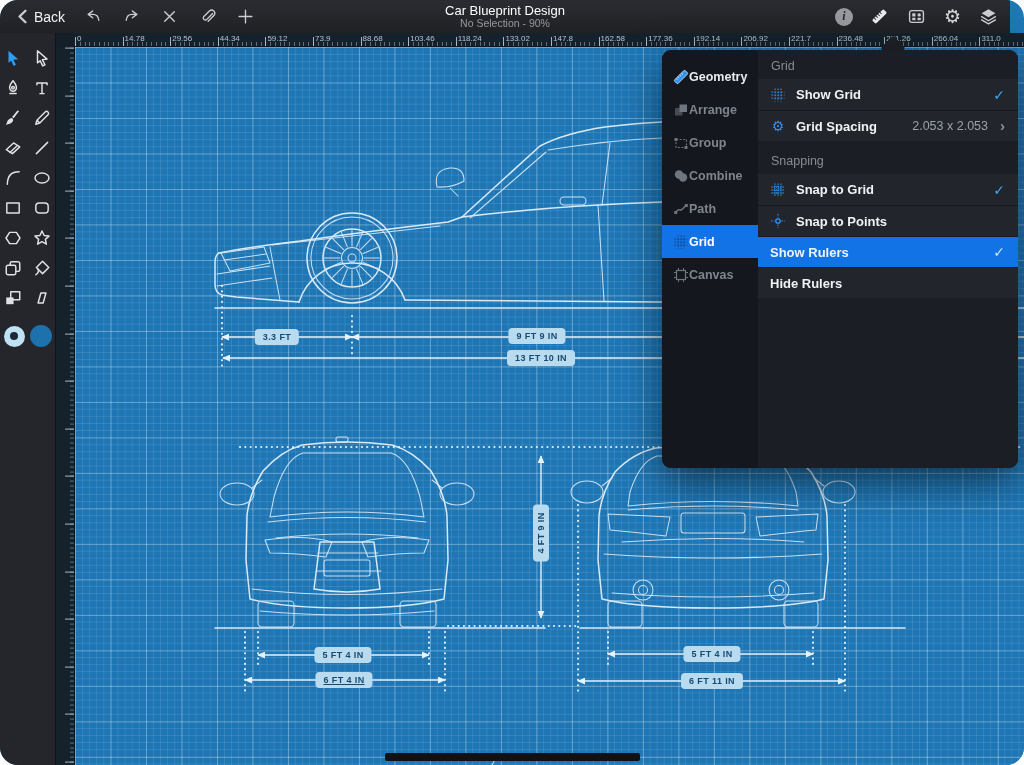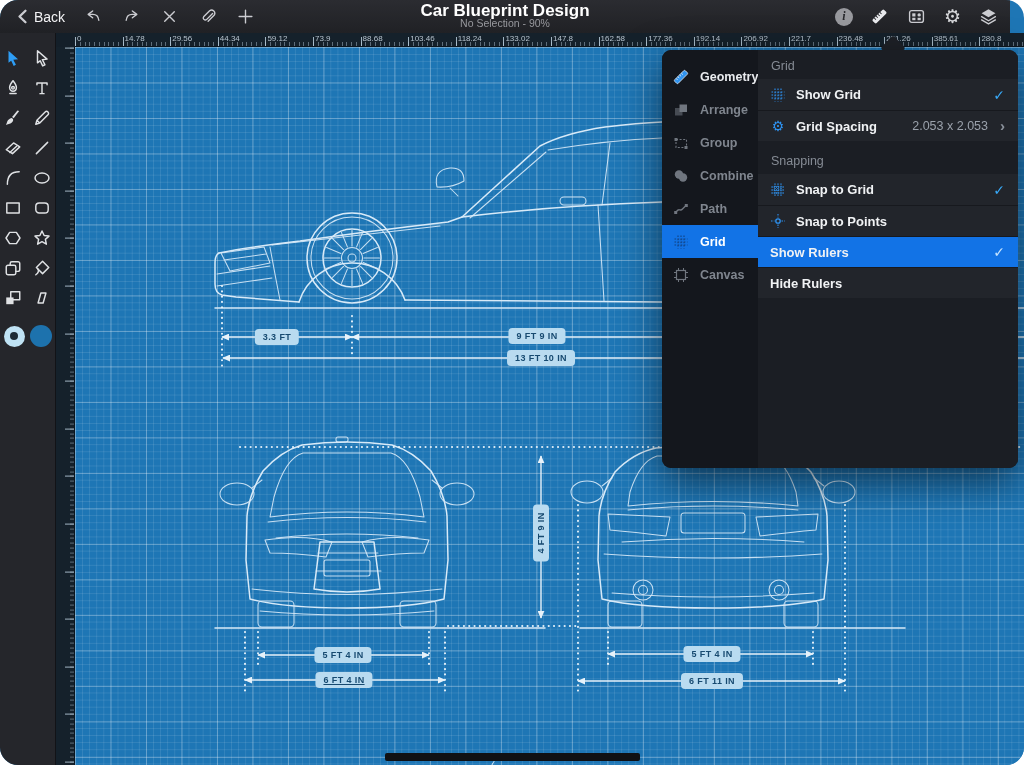--- a/index.html
+++ b/index.html
@@ -61,35 +61,35 @@
 
   
   .topbar{position:absolute;left:0;top:0;right:14px;height:33px;z-index:40;
     background:linear-gradient(#2b2c31,#202125);display:flex;align-items:center;padding:0 12px;}
   .tb-left{display:flex;align-items:center;gap:18px;}
   .tb-btn.back{display:flex;align-items:center;gap:2px;color:#f2f2f4;font-size:14px;cursor:pointer;}
   .tb-ic{width:20px;height:20px;display:flex;align-items:center;justify-content:center;color:#cbccd1;cursor:pointer;}
   .tb-ic svg{width:17px;height:17px;}
   .tb-center{position:absolute;left:0;right:0;top:0;height:33px;display:flex;flex-direction:column;
     align-items:center;justify-content:center;pointer-events:none;}
-  .tb-center .t{color:#ffffff;font-size:17px;font-weight:bold;line-height:13px;}
+  .tb-center .t{color:#ffffff;font-size:13px;font-weight:normal;line-height:13px;}
   .tb-center .s{color:#97989d;font-size:10.5px;line-height:12px;}
   .tb-right{margin-left:auto;display:flex;align-items:center;gap:17px;}
   .info-circle{width:18px;height:18px;border-radius:50%;background:#98999e;color:#27282c;
     font-family:"Liberation Serif",serif;font-style:italic;font-weight:bold;font-size:12px;
     display:flex;align-items:center;justify-content:center;cursor:pointer;}
   .gear-glyph{font-family:"DejaVu Sans",sans-serif;font-size:19px;color:#d7d8db;line-height:19px;cursor:pointer;}
 
   
   .pop-arrow{position:absolute;left:884px;top:39px;width:18px;height:18px;background:#1e2127;
     transform:rotate(45deg);border-radius:3px;z-index:49;}
   .popover{position:absolute;left:662px;top:50px;width:356px;height:418px;border-radius:9px;overflow:hidden;
     display:flex;z-index:50;box-shadow:0 14px 40px rgba(0,0,0,.55);background:#1b1e24;}
   .ptabs{width:96px;background:#14171d;display:flex;flex-direction:column;padding-top:10px;flex-shrink:0;}
-  .ptab{height:33px;display:flex;align-items:center;gap:11px;padding-left:11px;cursor:pointer;}
+  .ptab{height:33px;display:flex;align-items:center;gap:0;padding-left:11px;cursor:pointer;}
   .ptab .icon{width:16px;height:16px;color:#70767f;display:flex;}
   .ptab .icon svg{width:16px;height:16px;}
   .ptab .lab{font-size:12.5px;font-weight:bold;color:#7f858e;}
   .ptab.bright .lab{color:#e9ebee;}
   .ptab.sel{background:#1273e6;}
   .ptab.sel .lab{color:#ffffff;}
   .ptab.sel .icon{color:#12407e;}
   .ppanel{flex:1;background:#1b1e24;display:flex;flex-direction:column;}
   .phead{padding:13px 14px 6px 13px;font-size:12.5px;color:#868c95;}
   .phead.first{padding-top:9px;}
@@ -255,22 +255,22 @@
         <span class="lbl" style="left: 401.8px;">118.24</span>
         <span class="lbl" style="left: 449.4px;">133.02</span>
         <span class="lbl" style="left: 497px;">147.8</span>
         <span class="lbl" style="left: 544.6px;">162.58</span>
         <span class="lbl" style="left: 592.2px;">177.36</span>
         <span class="lbl" style="left: 639.8px;">192.14</span>
         <span class="lbl" style="left: 687.4px;">206.92</span>
         <span class="lbl" style="left: 735px;">221.7</span>
         <span class="lbl" style="left: 782.6px;">236.48</span>
         <span class="lbl" style="left: 830.2px;">251.26</span>
-        <span class="lbl" style="left: 877.8px;">385.61</span>
-        <span class="lbl" style="left: 925.4px;">280.8</span>
+        <span class="lbl" style="left: 877.8px;">266.04</span>
+        <span class="lbl" style="left: 925.4px;">311.0</span>
       </div>
   </div>
   <div class="vruler">
     <div class="minor"></div>
     <div class="major"></div>
     <div id="vlabels">
         <span class="lbl" style="top: 38.2px; left: 2px;">14.78</span>
         <span class="lbl" style="top: 85.8px; left: 2px;">29.56</span>
         <span class="lbl" style="top: 133.4px; left: 2px;">44.34</span>
         <span class="lbl" style="top: 181px; left: 2px;">59.12</span>

